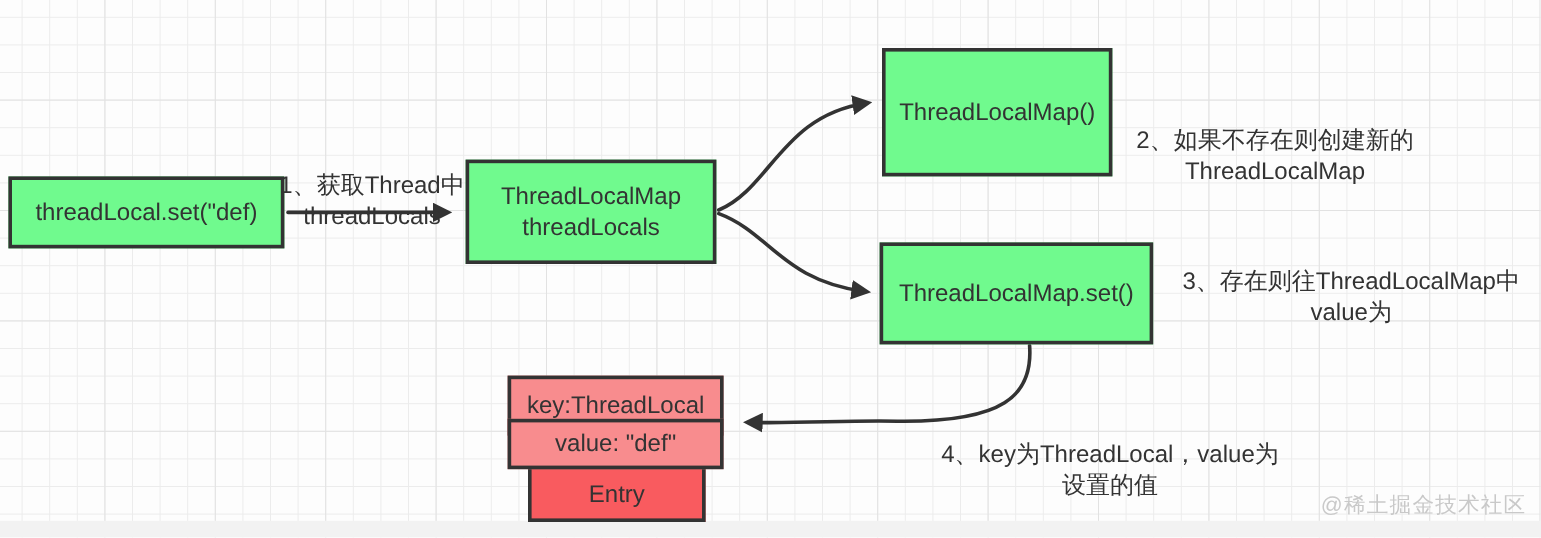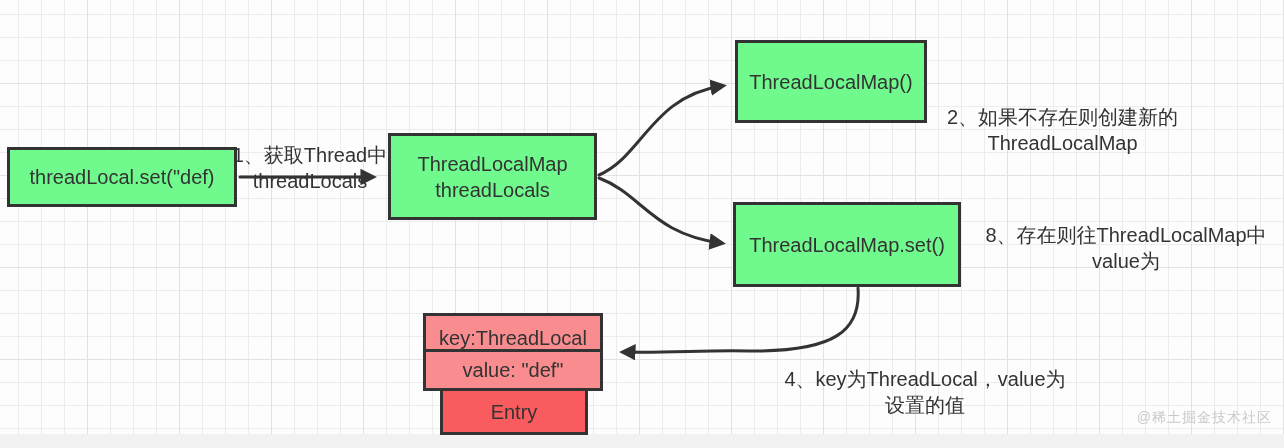--- a/index.html
+++ b/index.html
@@ -23,38 +23,38 @@
     display:flex; align-items:center; justify-content:center;
     text-align:center;
     color:var(--node-text,#333);
     font-size:20px; line-height:1.3;
   }
   .green { background:var(--green,#70fa8e); }
   .pink  { background:var(--pink,#f88c8e); }
   .red   { background:var(--red,#f95b5f); }
   .n-set        { left:7px;   top:147px; width:230px; height:60px; }
   .n-locals     { left:388px; top:133px; width:209px; height:87px; }
-  .n-ctor       { left:735px; top:40px;  width:192px; height:83px; }
+  .n-ctor       { left:735px; top:40px;  width:192px; height:107px; }
   .n-mapset     { left:733px; top:202px; width:228px; height:85px; }
   .n-key        { left:423px; top:313px; width:180px; height:50px; z-index:3; }
   .n-value      { left:423px; top:349px; width:180px; height:42px; z-index:3; }
   .n-entry      { left:440px; top:388px; width:148px; height:47px; z-index:2; }
   .annotation {
     position:absolute; text-align:center;
     color:var(--annotation-text,#333);
     font-size:20px; line-height:1.32; white-space:nowrap;
   }
   .a1 { left:200px; top:94px;  width:220px;margin-top:48px; }
   .a2 { left:935px; top:60px;  width:255px;margin-top:44px; }
   .a3 { left:968px; top:222px; width:316px; }
   .a4 { left:765px; top:366px; width:320px; }
   .watermark {
     position:absolute; right:12px; top:409px;
     color:var(--watermark-gray,#c9c9c9);
-    font-size:14px; letter-spacing:1px;
+    font-size:18px; letter-spacing:1px;
   }
   .bottom-band {
     position:absolute; left:0; top:434px; width:1284px; height:14px;
     background:var(--band-gray,#f2f2f2);
   }
 </style>
 </head>
 <body>
 
 <div class="canvas">
@@ -108,21 +108,21 @@
     <div>1、获取Thread中</div>
     <div>threadLocals</div>
   </div>
 
   <div class="annotation a2">
     <div>2、如果不存在则创建新的</div>
     <div>ThreadLocalMap</div>
   </div>
 
   <div class="annotation a3">
-    <div>8、存在则往ThreadLocalMap中</div>
+    <div>3、存在则往ThreadLocalMap中</div>
     <div>value为</div>
   </div>
 
   <div class="annotation a4">
     <div>4、key为ThreadLocal，value为</div>
     <div>设置的值</div>
   </div>
 
   <div class="watermark">@稀土掘金技术社区</div>
 

